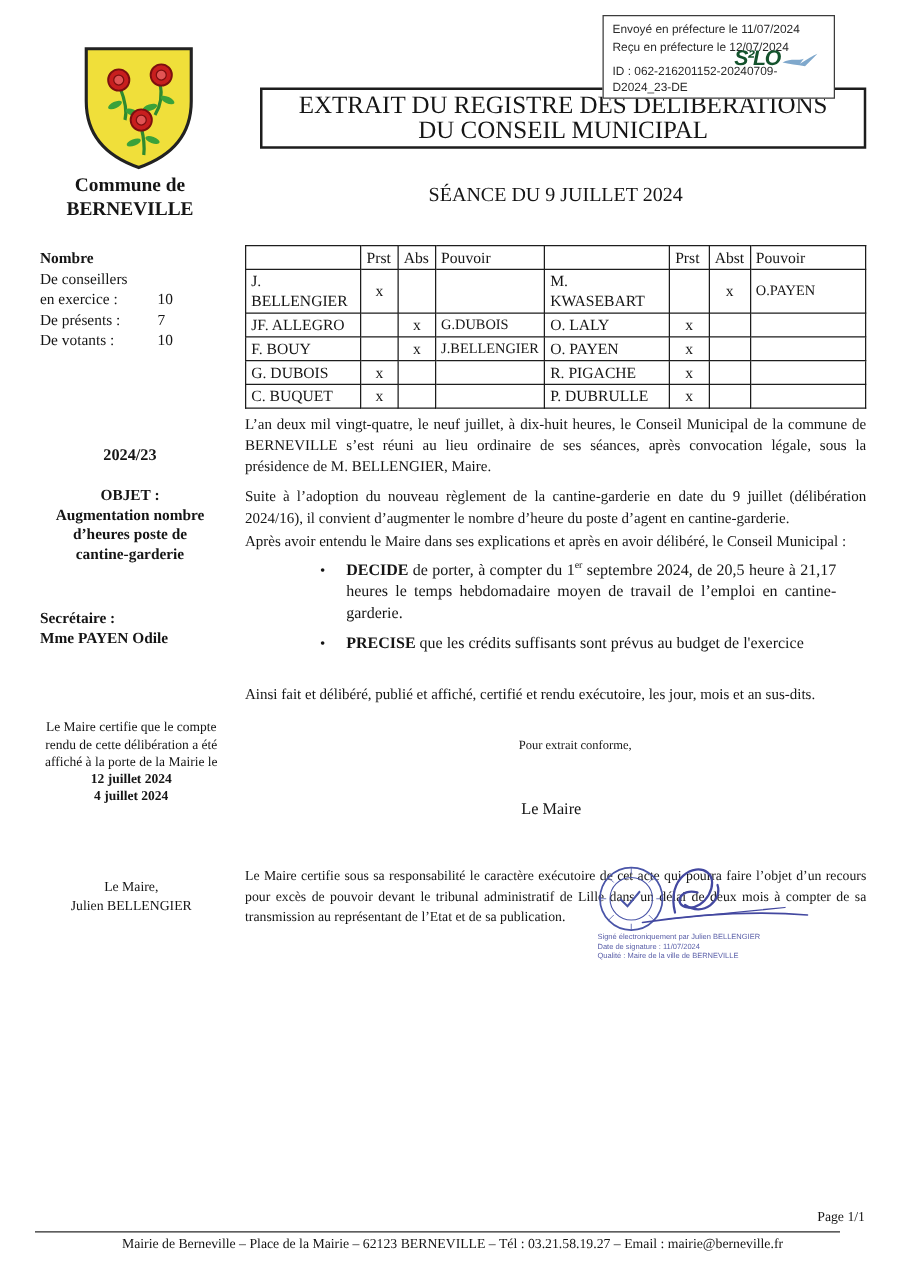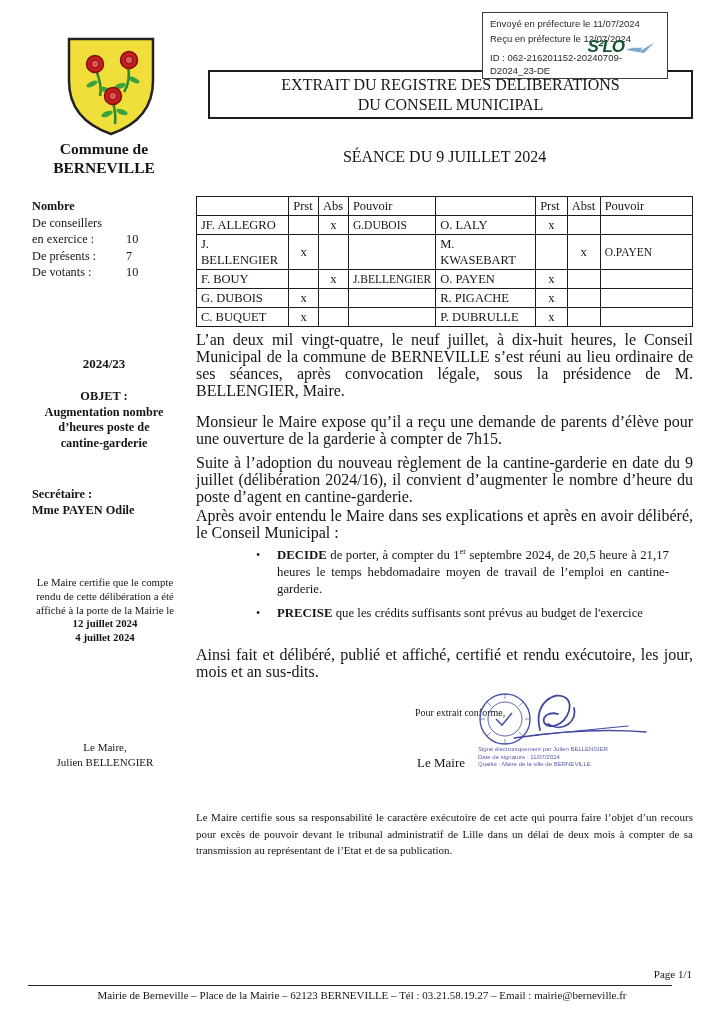--- a/index.html
+++ b/index.html
@@ -31,33 +31,33 @@
     font-weight:bold; font-size:15.5px; line-height:19px;
   }
   .counts { position:absolute; left:32px; top:198px; width:152px; font-size:12.3px; line-height:16.5px; }
   .counts .b { font-weight:bold; }
   .counts .crow .lbl { display:inline-block; width:94px; }
   .refnum { position:absolute; left:20px; top:356px; width:168px; text-align:center; font-weight:bold; font-size:13px; }
   .objet { position:absolute; left:20px; top:389px; width:168px; text-align:center; font-weight:bold; font-size:12.3px; line-height:15.5px; }
   .secretaire { position:absolute; left:32px; top:486px; font-weight:bold; font-size:12.3px; line-height:16px; }
   .certif { position:absolute; left:26px; top:576px; width:158px; text-align:center; font-size:10.8px; line-height:13.8px; }
   .certif .bd { font-weight:bold; }
-  .left-sign { position:absolute; left:26px; top:703px; width:158px; text-align:center; font-size:11px; line-height:15px;margin-top:37px; }
+  .left-sign { position:absolute; left:26px; top:703px; width:158px; text-align:center; font-size:11px; line-height:15px; }
   
   .main-col { position:absolute; left:196px; top:70px; width:497px; }
   .title-box {
     border:2px solid #1d1d1d; text-align:center;
-    font-size:16px; line-height:19.5px; padding:3px 2px;margin-left:12px;
+    font-size:20px; line-height:19.5px; padding:3px 2px;margin-left:12px;
   }
   .seance { text-align:center; font-size:16px; margin-top:28px; line-height:19px; }
   table.att { border-collapse:collapse; width:100%; margin-top:30px; font-size:12.5px; }
   table.att td { border:1px solid #1d1d1d; height:19px; padding:1px 4px; line-height:16px; }
   table.att td.c { text-align:center; padding:1px 1px; }
   table.att td.pv { font-size:11.5px; }
-  .para { font-size:16px; line-height:17px; text-align:justify;font-family:Liberation Serif, serif; }
+  .para { font-size:12px; line-height:17px; text-align:justify;font-family:Liberation Serif, serif; }
   .p1 { margin-top:4px; }
   .p2 { margin-top:14px; }
   .p3 { margin-top:7px; }
   .p4 { margin-top:2px; }
   .bullet { position:relative; padding-left:81px; padding-right:24px; font-size:12.8px; line-height:17px; text-align:justify; }
   .bullet::before { content:"\2022"; position:absolute; left:60px; top:0; font-size:12px; }
   .bullet .lead { font-weight:bold; }
   .b1 { margin-top:6px; }
   .b2 { margin-top:7px; }
   sup { font-size:8px; vertical-align:super; line-height:0; }
@@ -186,40 +186,40 @@
         <td></td>
         <td>Prst</td>
         <td>Abs</td>
         <td>Pouvoir</td>
         <td></td>
         <td>Prst</td>
         <td>Abst</td>
         <td>Pouvoir</td>
       </tr>
       <tr>
+        <td>J. BELLENGIER</td>
+        <td class="c">x</td>
+        <td class="c"></td>
+        <td class="pv"></td>
+        <td>M. KWASEBART</td>
+        <td class="c"></td>
+        <td class="c">x</td>
+        <td class="pv">O.PAYEN</td>
+      </tr>
+      <tr>
         <td>JF. ALLEGRO</td>
         <td class="c"></td>
         <td class="c">x</td>
         <td class="pv">G.DUBOIS</td>
         <td>O. LALY</td>
         <td class="c">x</td>
         <td class="c"></td>
         <td class="pv"></td>
       </tr>
       <tr>
-        <td>J. BELLENGIER</td>
-        <td class="c">x</td>
-        <td class="c"></td>
-        <td class="pv"></td>
-        <td>M. KWASEBART</td>
-        <td class="c"></td>
-        <td class="c">x</td>
-        <td class="pv">O.PAYEN</td>
-      </tr>
-      <tr>
         <td>F. BOUY</td>
         <td class="c"></td>
         <td class="c">x</td>
         <td class="pv">J.BELLENGIER</td>
         <td>O. PAYEN</td>
         <td class="c">x</td>
         <td class="c"></td>
         <td class="pv"></td>
       </tr>
       <tr>
@@ -239,21 +239,20 @@
         <td class="pv"></td>
         <td>P. DUBRULLE</td>
         <td class="c">x</td>
         <td class="c"></td>
         <td class="pv"></td>
       </tr>
     </tbody>
       </table>
 
     <p class="para p1">L’an deux mil vingt-quatre, le neuf juillet, à dix-huit heures, le Conseil Municipal de la commune de BERNEVILLE s’est réuni au lieu ordinaire de ses séances, après convocation légale, sous la présidence de M. BELLENGIER, Maire.</p>
-    <p class="para p2">Monsieur le Maire expose qu’il a reçu une demande de parents d’élève pour une ouverture de la garderie à compter de 7h15.</p>
     <p class="para p3">Suite à l’adoption du nouveau règlement de la cantine-garderie en date du 9 juillet (délibération 2024/16), il convient d’augmenter le nombre d’heure du poste d’agent en cantine-garderie.</p>
     <p class="para p4">Après avoir entendu le Maire dans ses explications et après en avoir délibéré, le Conseil Municipal :</p>
 
     <div class="bullet b1">
       <span class="lead">DECIDE</span><span> de porter, à compter du 1</span><sup>er</sup><span> septembre 2024, de 20,5 heure à 21,17 heures le temps hebdomadaire moyen de travail de l’emploi en cantine-garderie.</span>
     </div>
     <div class="bullet b2">
       <span class="lead">PRECISE</span><span> que les crédits suffisants sont prévus au budget de l'exercice</span>
     </div>
 

